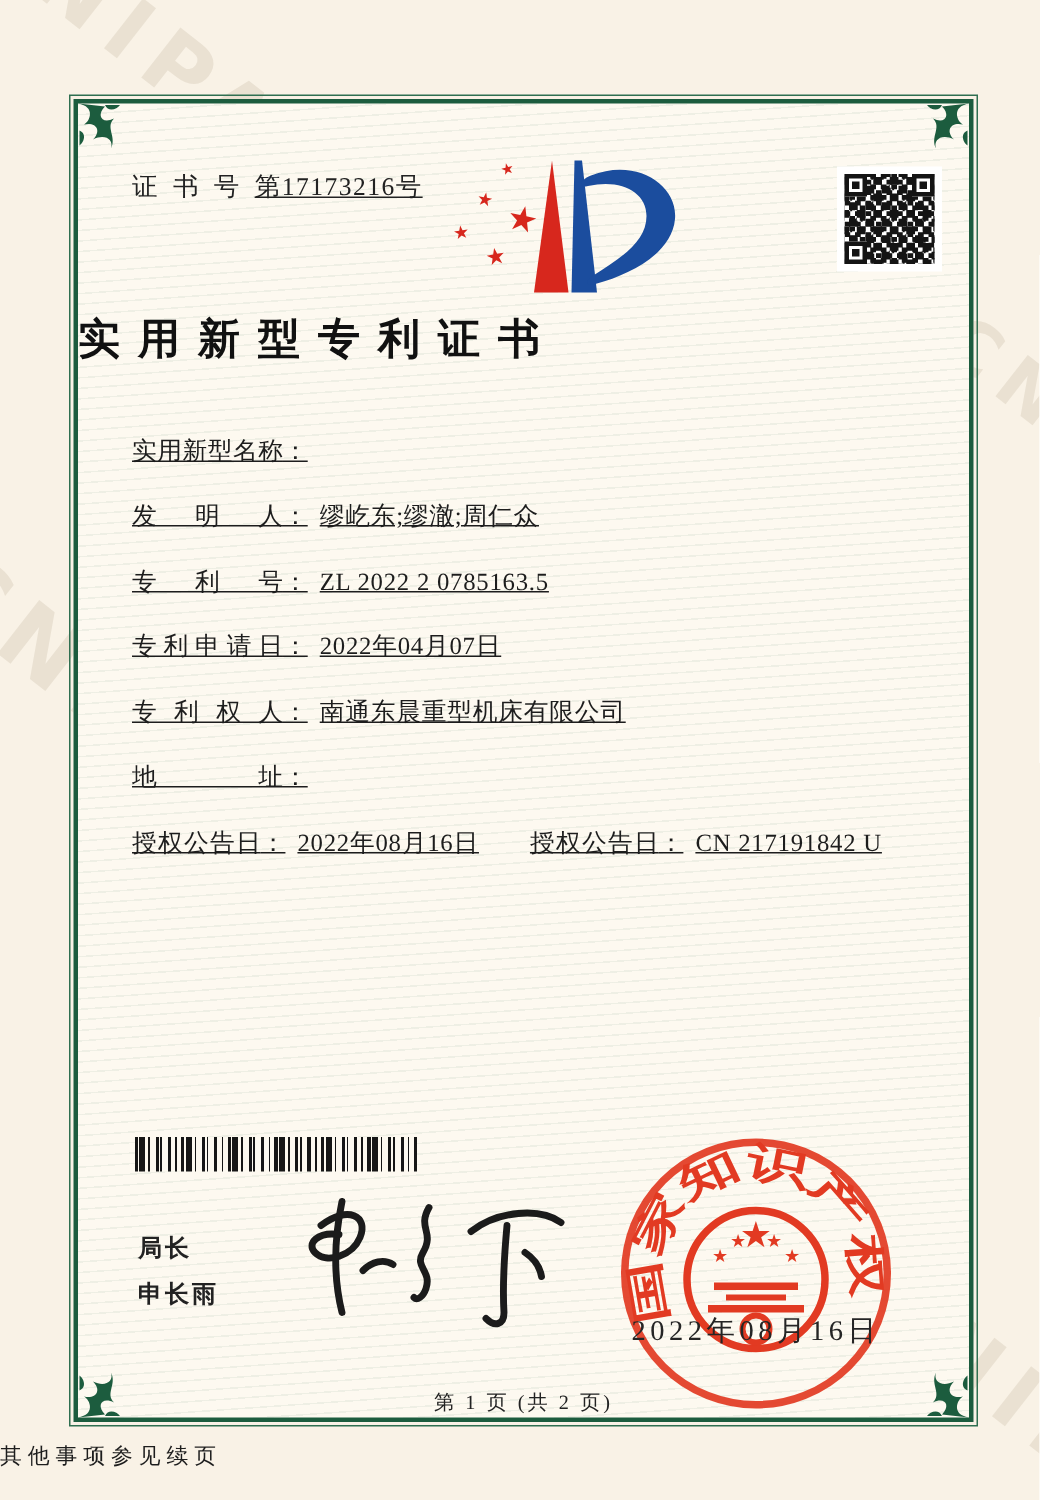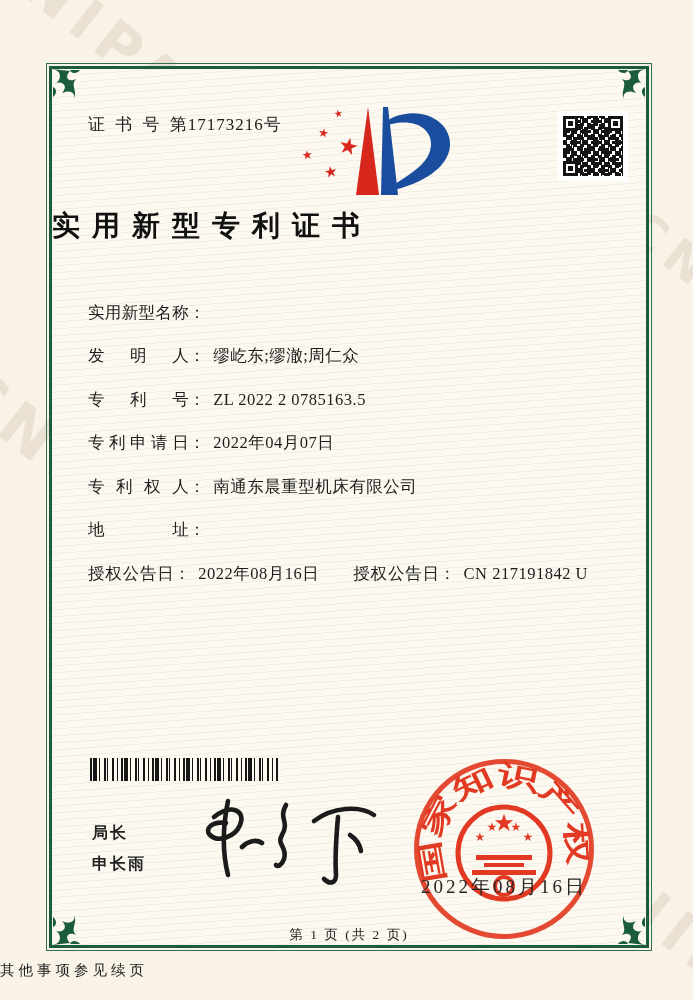--- a/index.html
+++ b/index.html
@@ -29,21 +29,21 @@
   .corner svg { width:100%; height:100%; }
   .c-tl { left:-2px; top:-2px; }
   .c-tr { right:-2px; top:-2px; transform:scaleX(-1); }
   .c-bl { left:-2px; bottom:-2px; transform:scaleY(-1); }
   .c-br { right:-2px; bottom:-2px; transform:scale(-1,-1); }
 
   .cert-line {
     position:absolute; left:36px; top:44px; font-size:17px; color:#222;
     letter-spacing:3px;
   }
-  .cert-line .num { letter-spacing:1px; }
+  .cert-line .num { letter-spacing:1px;text-decoration:underline; }
 
   .logo { position:absolute; left:248px; top:34px; width:160px; height:100px; }
   .logo .star { position:absolute; color:#d7271d; line-height:1; }
   .logo svg { position:absolute; left:0; top:0; }
 
   .qr {
     position:absolute; left:506px; top:42px; width:70px; height:70px;
     background:#fff; padding:5px; box-sizing:border-box;
   }
   .qr-pattern {
@@ -59,21 +59,21 @@
   .finder::after {
     content:""; position:absolute; left:2px; top:2px; width:5px; height:5px; background:#141414;
   }
   .f-tl { left:0; top:0; } .f-tr { right:0; top:0; } .f-bl { left:0; bottom:0; }
 
   .title {
     position:absolute; left:0; right:0; top:138px; text-align:left;
     font-size:28px; font-weight:bold; color:#111; letter-spacing:12px;
   }
 
-  .fields { position:absolute; left:36px; right:26px; top:222px; color:#1d1d1d; }
+  .fields { position:absolute; left:36px; right:26px; top:210px; color:#1d1d1d;text-decoration:underline; }
   .frow { height:43.5px; display:flex; align-items:center; font-size:16.5px; }
   .fpair { display:flex; align-items:center; }
   .flabel { display:inline-block; width:6.1em; text-align:justify; text-align-last:justify; }
   .flabel.narrow { width:5.2em; }
   .fcolon { margin-right:8px; }
   .fvalue { letter-spacing:0.5px; white-space:nowrap; }
   .gap { margin-left:34px; }
 
   .body-text {
     position:absolute; left:36px; right:28px; top:520px;

